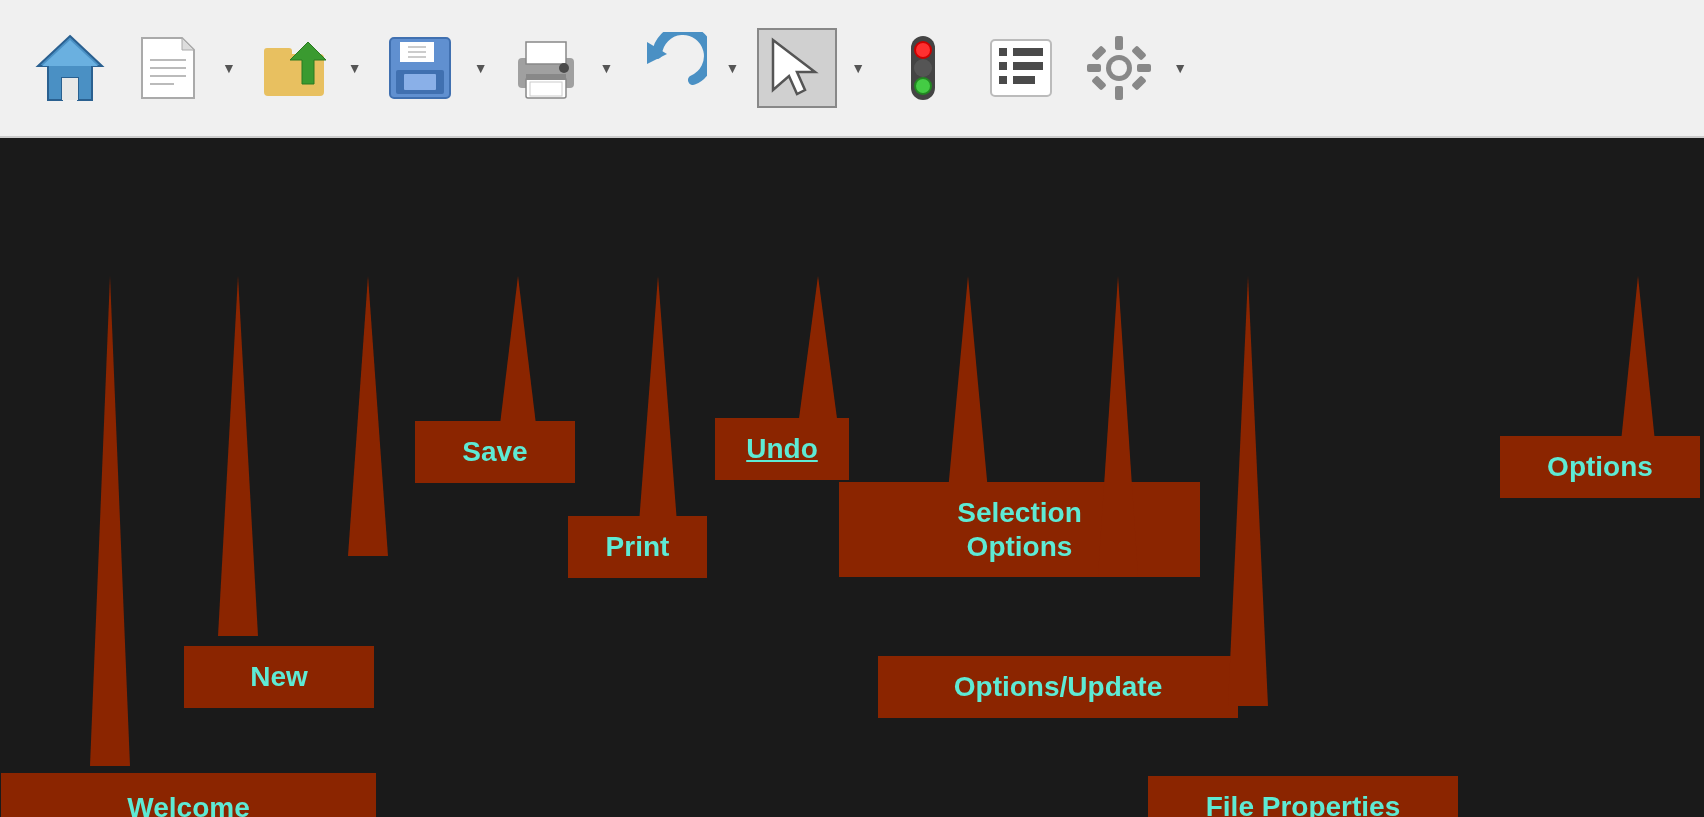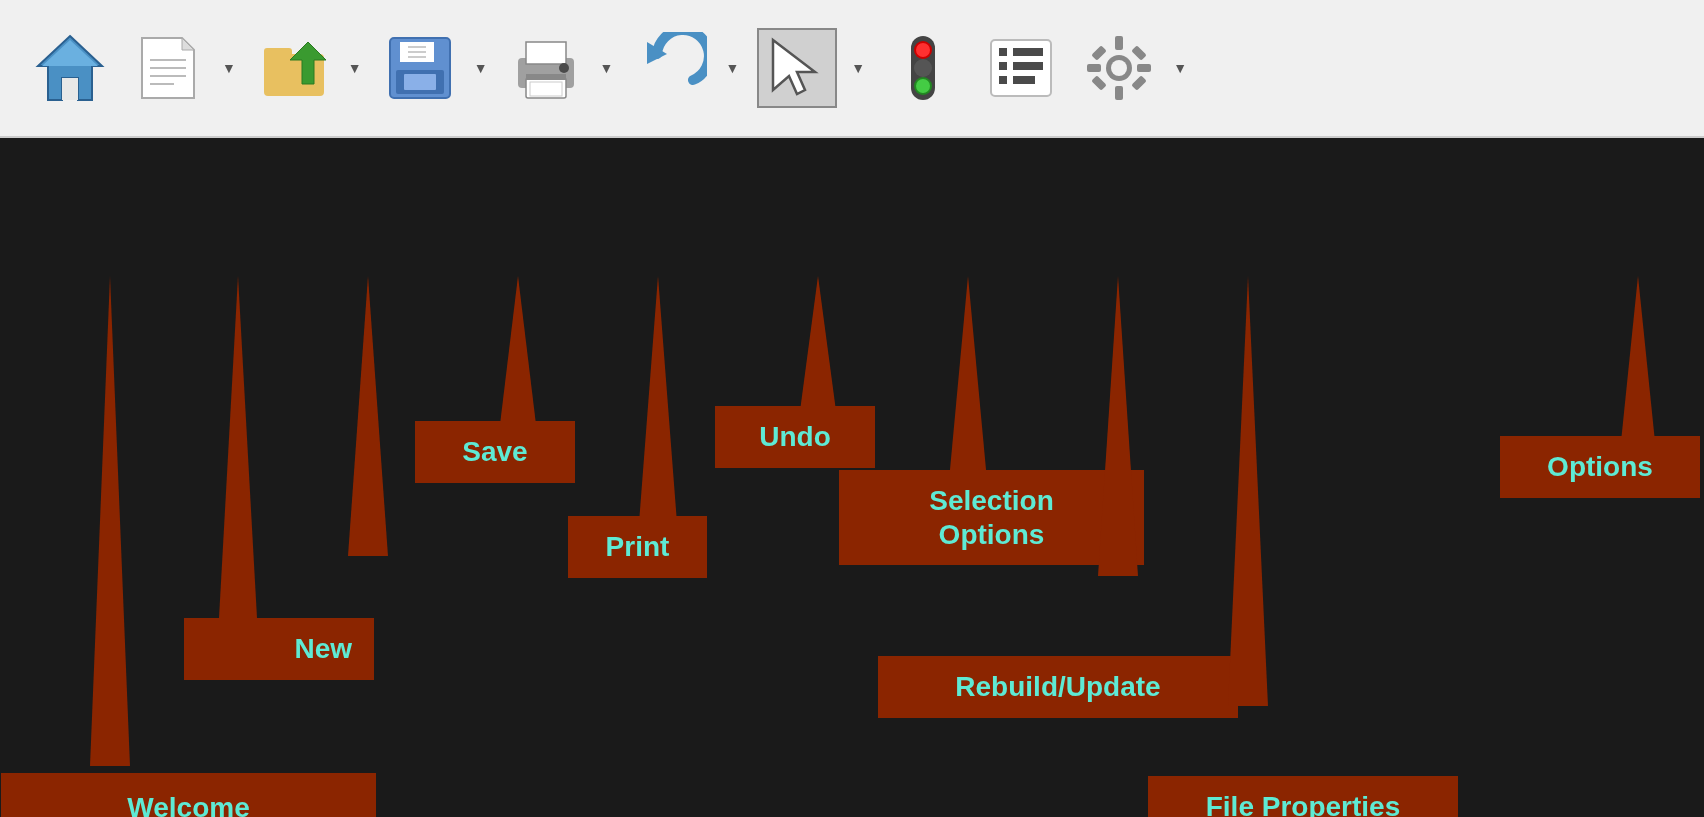--- a/index.html
+++ b/index.html
@@ -96,23 +96,22 @@
       left: 218px;
       top: 138px;
       width: 40px;
       background: #8B2500;
       height: 360px;
       clip-path: polygon(50% 0%, 100% 100%, 0% 100%);
     }
     .new-box {
       position: absolute;
       left: 184px;
-      top: 480px;
+      top: 508px;
       width: 190px;
-      text-align: right;
     }
 
     
     .open-pointer {
       position: absolute;
       left: 348px;
       top: 138px;
       width: 40px;
       background: #8B2500;
       height: 280px;
@@ -165,39 +164,40 @@
       left: 798px;
       top: 138px;
       width: 40px;
       background: #8B2500;
       height: 150px;
       clip-path: polygon(50% 0%, 100% 100%, 0% 100%);
     }
     .undo-box {
       position: absolute;
       left: 715px;
-      top: 268px;
-      width: 160px;
+      top: 280px;
+      width: 134px;
+      text-decoration: underline;
     }
 
     
     .selection-pointer {
       position: absolute;
       left: 948px;
       top: 138px;
       width: 40px;
       background: #8B2500;
       height: 215px;
       clip-path: polygon(50% 0%, 100% 100%, 0% 100%);
     }
     .selection-box {
       position: absolute;
       left: 839px;
-      top: 332px;
-      width: 305px;
+      top: 344px;
+      width: 361px;
     }
 
     
     .rebuild-pointer {
       position: absolute;
       left: 1098px;
       top: 138px;
       width: 40px;
       background: #8B2500;
       height: 300px;
@@ -418,21 +418,21 @@
   </div>
 
   <div class="selection-pointer"></div>
   <div class="label-box selection-box">
     <span style="white-space:pre-line;">Selection
 Options</span>
   </div>
 
   <div class="rebuild-pointer"></div>
   <div class="label-box rebuild-box">
-    <span>Rebuild/Update</span>
+    <span>Options/Update</span>
   </div>
 
   <div class="fileprops-pointer"></div>
   <div class="label-box fileprops-box">
     <span>File Properties</span>
   </div>
 
   <div class="options-pointer"></div>
   <div class="label-box options-box">
     <span>Options</span>

